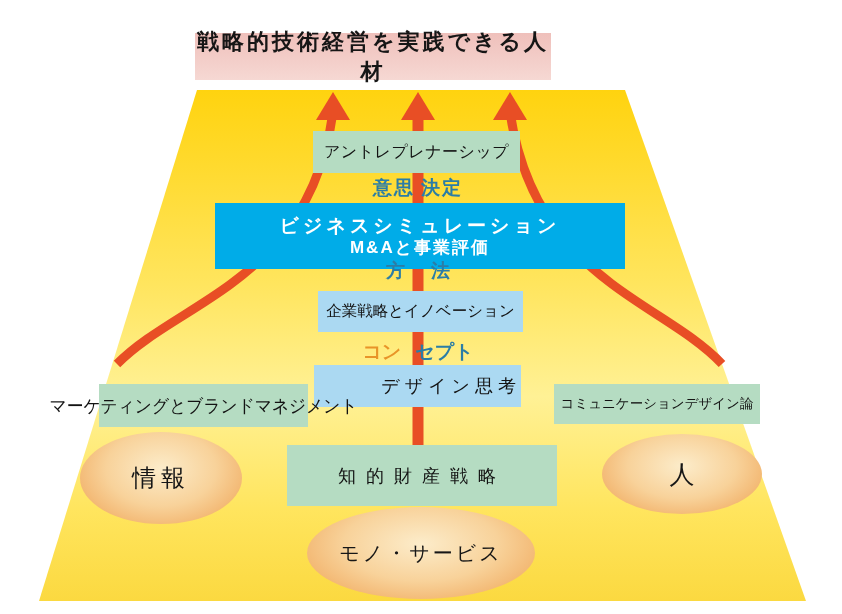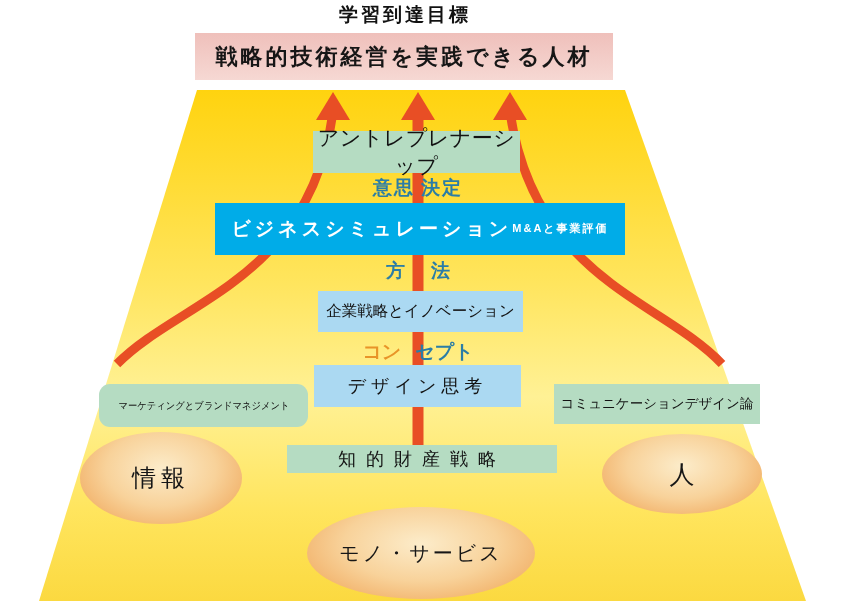--- a/index.html
+++ b/index.html
@@ -4,44 +4,44 @@
 <style>
   html,body{margin:0;padding:0;background:#ffffff;}
   #stage{
     position:relative;width:842px;height:614px;overflow:hidden;background:#fff;
     font-family:"Liberation Sans","DejaVu Sans",sans-serif;color:#111;
   }
   #bg-svg{position:absolute;left:0;top:0;}
   .abs{position:absolute;display:flex;align-items:center;justify-content:center;text-align:center;}
   #title{left:255px;top:2px;width:300px;height:26px;font-size:19px;font-weight:bold;letter-spacing:3px;color:#111;}
   #goal-box{
-    left:195px;top:33px;width:418px;height:47px;
+    left:195px;top:33px;width:356px;height:47px;
     background:linear-gradient(180deg,var(--goal-bg-top,#efc0bb),var(--goal-bg-bottom,#f6d8d3));
     font-size:22px;font-weight:bold;letter-spacing:3px;color:#161616;
   }
   .green-box{background:var(--green-box,#b5dcc2);color:#131313;}
   .blue-box{background:var(--lightblue-box,#abd9f2);color:#131313;}
-  #entre-box{left:313px;top:131px;width:207px;height:42px;font-size:21px;letter-spacing:0.5px;}
+  #entre-box{left:313px;top:131px;width:207px;height:42px;font-size:16px;letter-spacing:0.5px;}
   .split-label{font-weight:bold;color:var(--label-blue,#2b7da6);background:transparent;}
   #decision-label{left:318px;top:175px;width:200px;height:26px;font-size:19px;letter-spacing:2px;gap:6px;}
   #bizsim-box{
-    left:215px;top:203px;width:410px;height:52px;flex-direction:row;
+    left:215px;top:203px;width:410px;height:66px;flex-direction:column;
     background:var(--cyan-box,#00ace8);color:#ffffff;font-weight:bold;line-height:1.25;
   }
   #bizsim-line1{font-size:19px;letter-spacing:4px;}
-  #bizsim-line2{font-size:11px;letter-spacing:2px;}
+  #bizsim-line2{font-size:17px;letter-spacing:2px;}
   #method-label{left:318px;top:258px;width:200px;height:26px;font-size:19px;gap:26px;}
   #corpstrat-box{left:318px;top:291px;width:205px;height:41px;font-size:15.5px;}
   #concept-label{left:318px;top:339px;width:200px;height:26px;font-size:19px;gap:14px;}
   #concept-part1{color:var(--label-orange,#e89428);}
-  #design-box{left:314px;top:365px;width:207px;height:42px;font-size:18px;letter-spacing:5px;}
-  #marketing-box{left:99px;top:384px;width:209px;height:43px;font-size:10px;border-radius:11px;}
+  #design-box{left:314px;top:365px;width:207px;height:42px;font-size:18px;letter-spacing:5px;justify-content:flex-end;}
+  #marketing-box{left:99px;top:384px;width:209px;height:43px;font-size:18px;}
   #marketing-box span{transform:scaleX(0.93);white-space:nowrap;}
   #commdesign-box{left:554px;top:384px;width:206px;height:40px;font-size:13.5px;}
-  #ip-box{left:287px;top:445px;width:270px;height:28px;font-size:18px;letter-spacing:10px;}
+  #ip-box{left:287px;top:445px;width:270px;height:61px;font-size:18px;letter-spacing:10px;}
   .res-ellipse{
     border-radius:50%;
     background:radial-gradient(ellipse at 50% 40%,
       var(--ellipse-light,#fcecca) 0%,
       var(--ellipse-mid,#f8d29a) 48%,
       var(--ellipse-edge,#ee9f4e) 100%);
     color:#161616;font-weight:normal;
   }
   #info-ellipse{left:80px;top:432px;width:162px;height:92px;font-size:24px;letter-spacing:5px;}
   #people-ellipse{left:602px;top:434px;width:160px;height:80px;font-size:25px;}
@@ -67,21 +67,20 @@
 
     <path d="M 117 364 C 180 300, 310 280, 333 112" fill="none" stroke="var(--arrow,#e84e25)" stroke-width="9"></path>
     <path d="M 722 364 C 662 300, 535 280, 510 112" fill="none" stroke="var(--arrow,#e84e25)" stroke-width="9"></path>
     <line x1="418" y1="445" x2="418" y2="112" stroke="var(--arrow,#e84e25)" stroke-width="11"></line>
 
     <polygon points="333,92 316,120 350,120" fill="var(--arrow,#e84e25)"></polygon>
     <polygon points="418,92 401,120 435,120" fill="var(--arrow,#e84e25)"></polygon>
     <polygon points="510,92 493,120 527,120" fill="var(--arrow,#e84e25)"></polygon>
   </svg>
 
-  <div id="title" class="abs">学習到達目標</div>
 
   <div id="goal-box" class="abs">
     <span>戦略的技術経営を実践できる人材</span>
   </div>
 
   <div id="entre-box" class="abs green-box">
     <span>アントレプレナーシップ</span>
   </div>
 
   <div id="decision-label" class="abs split-label">

